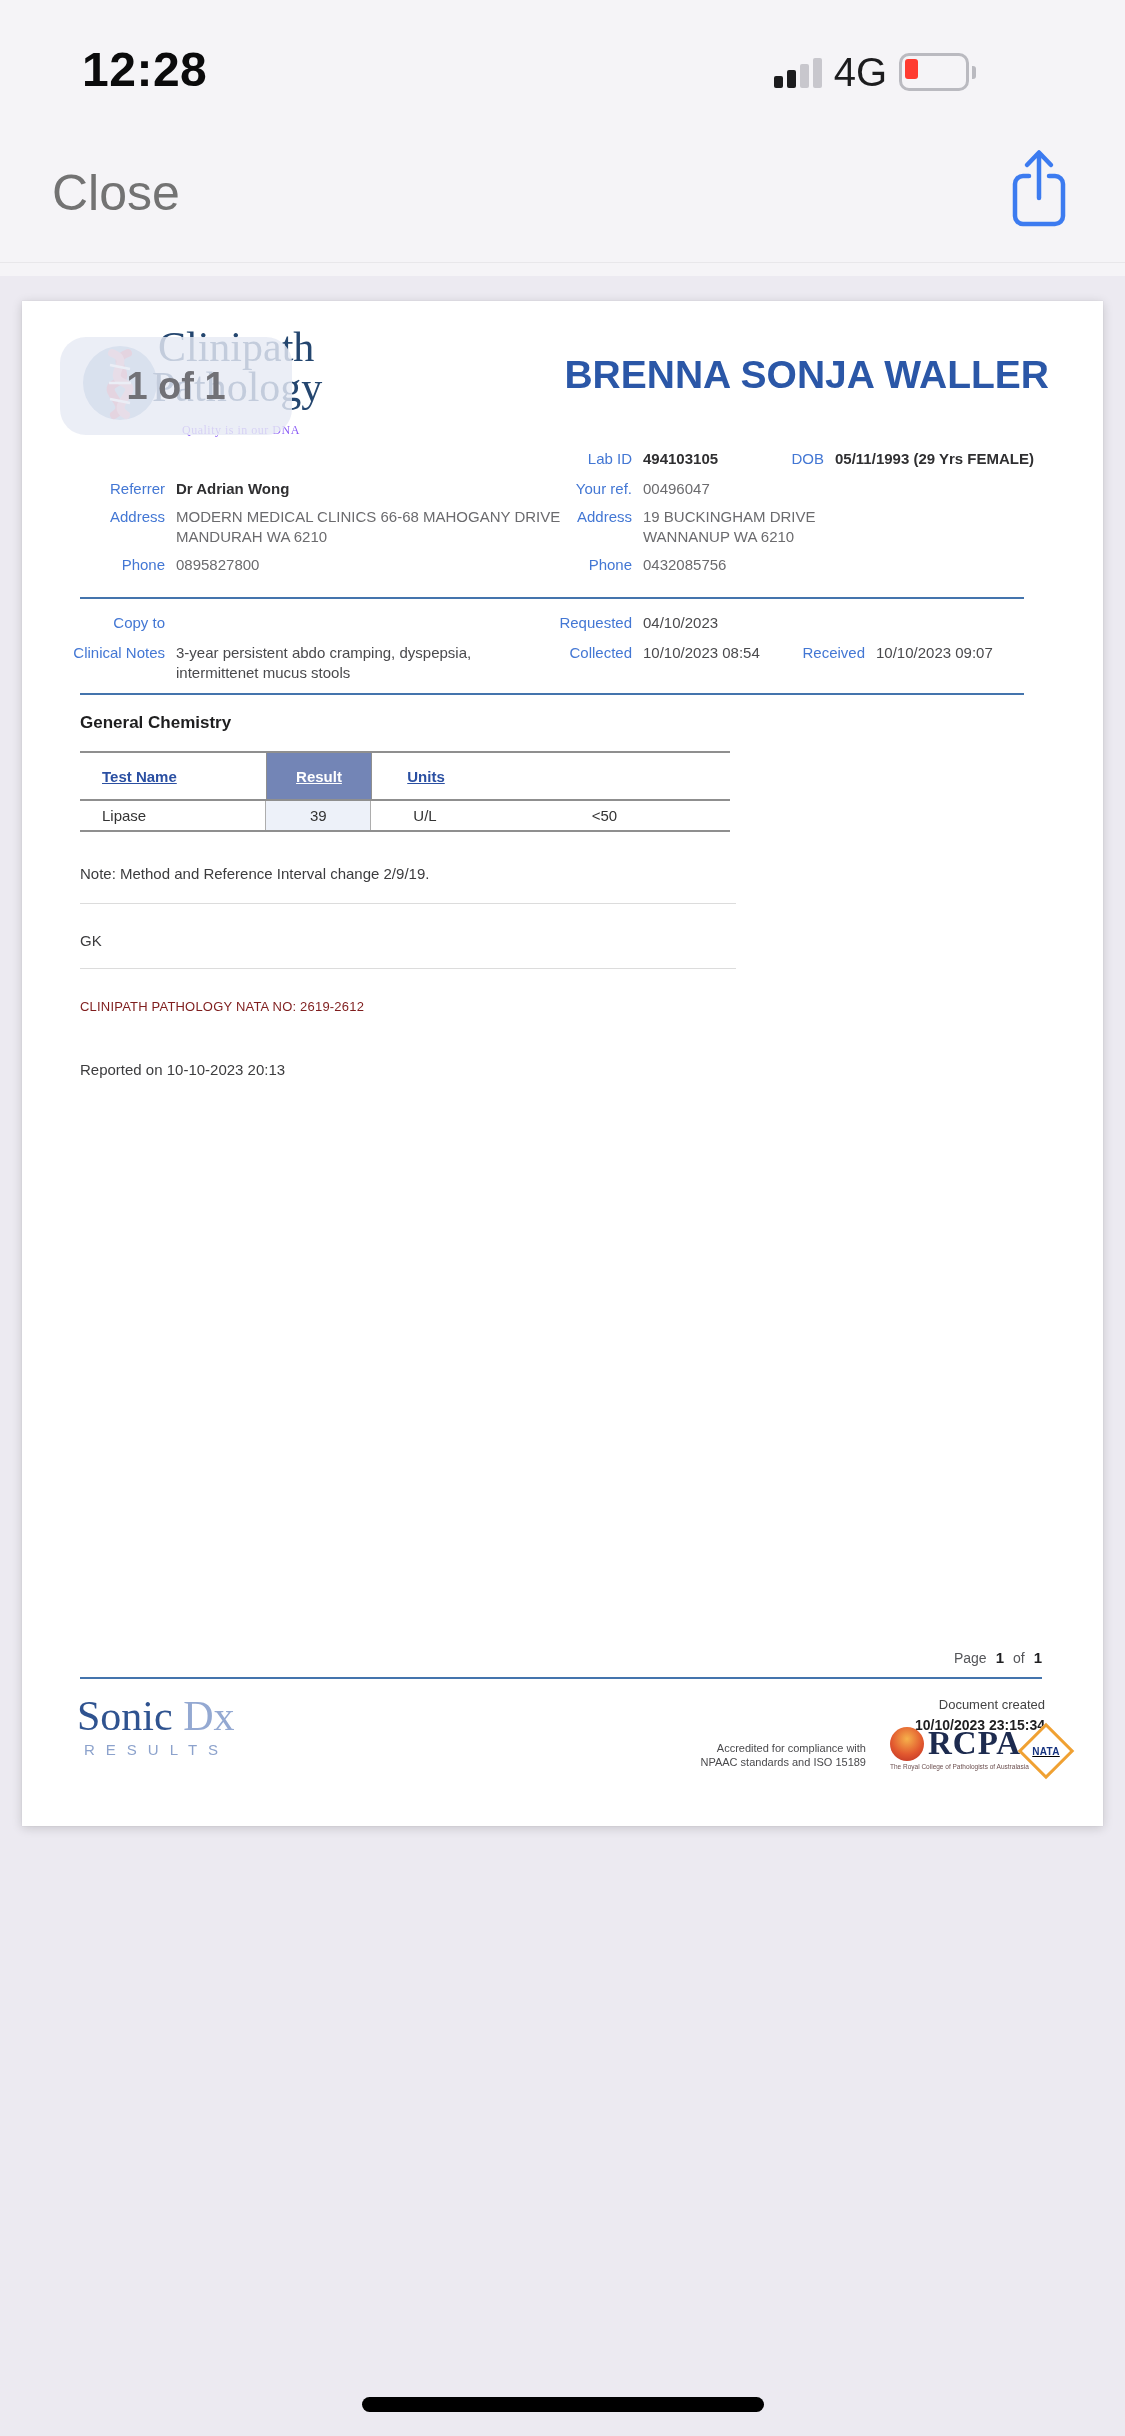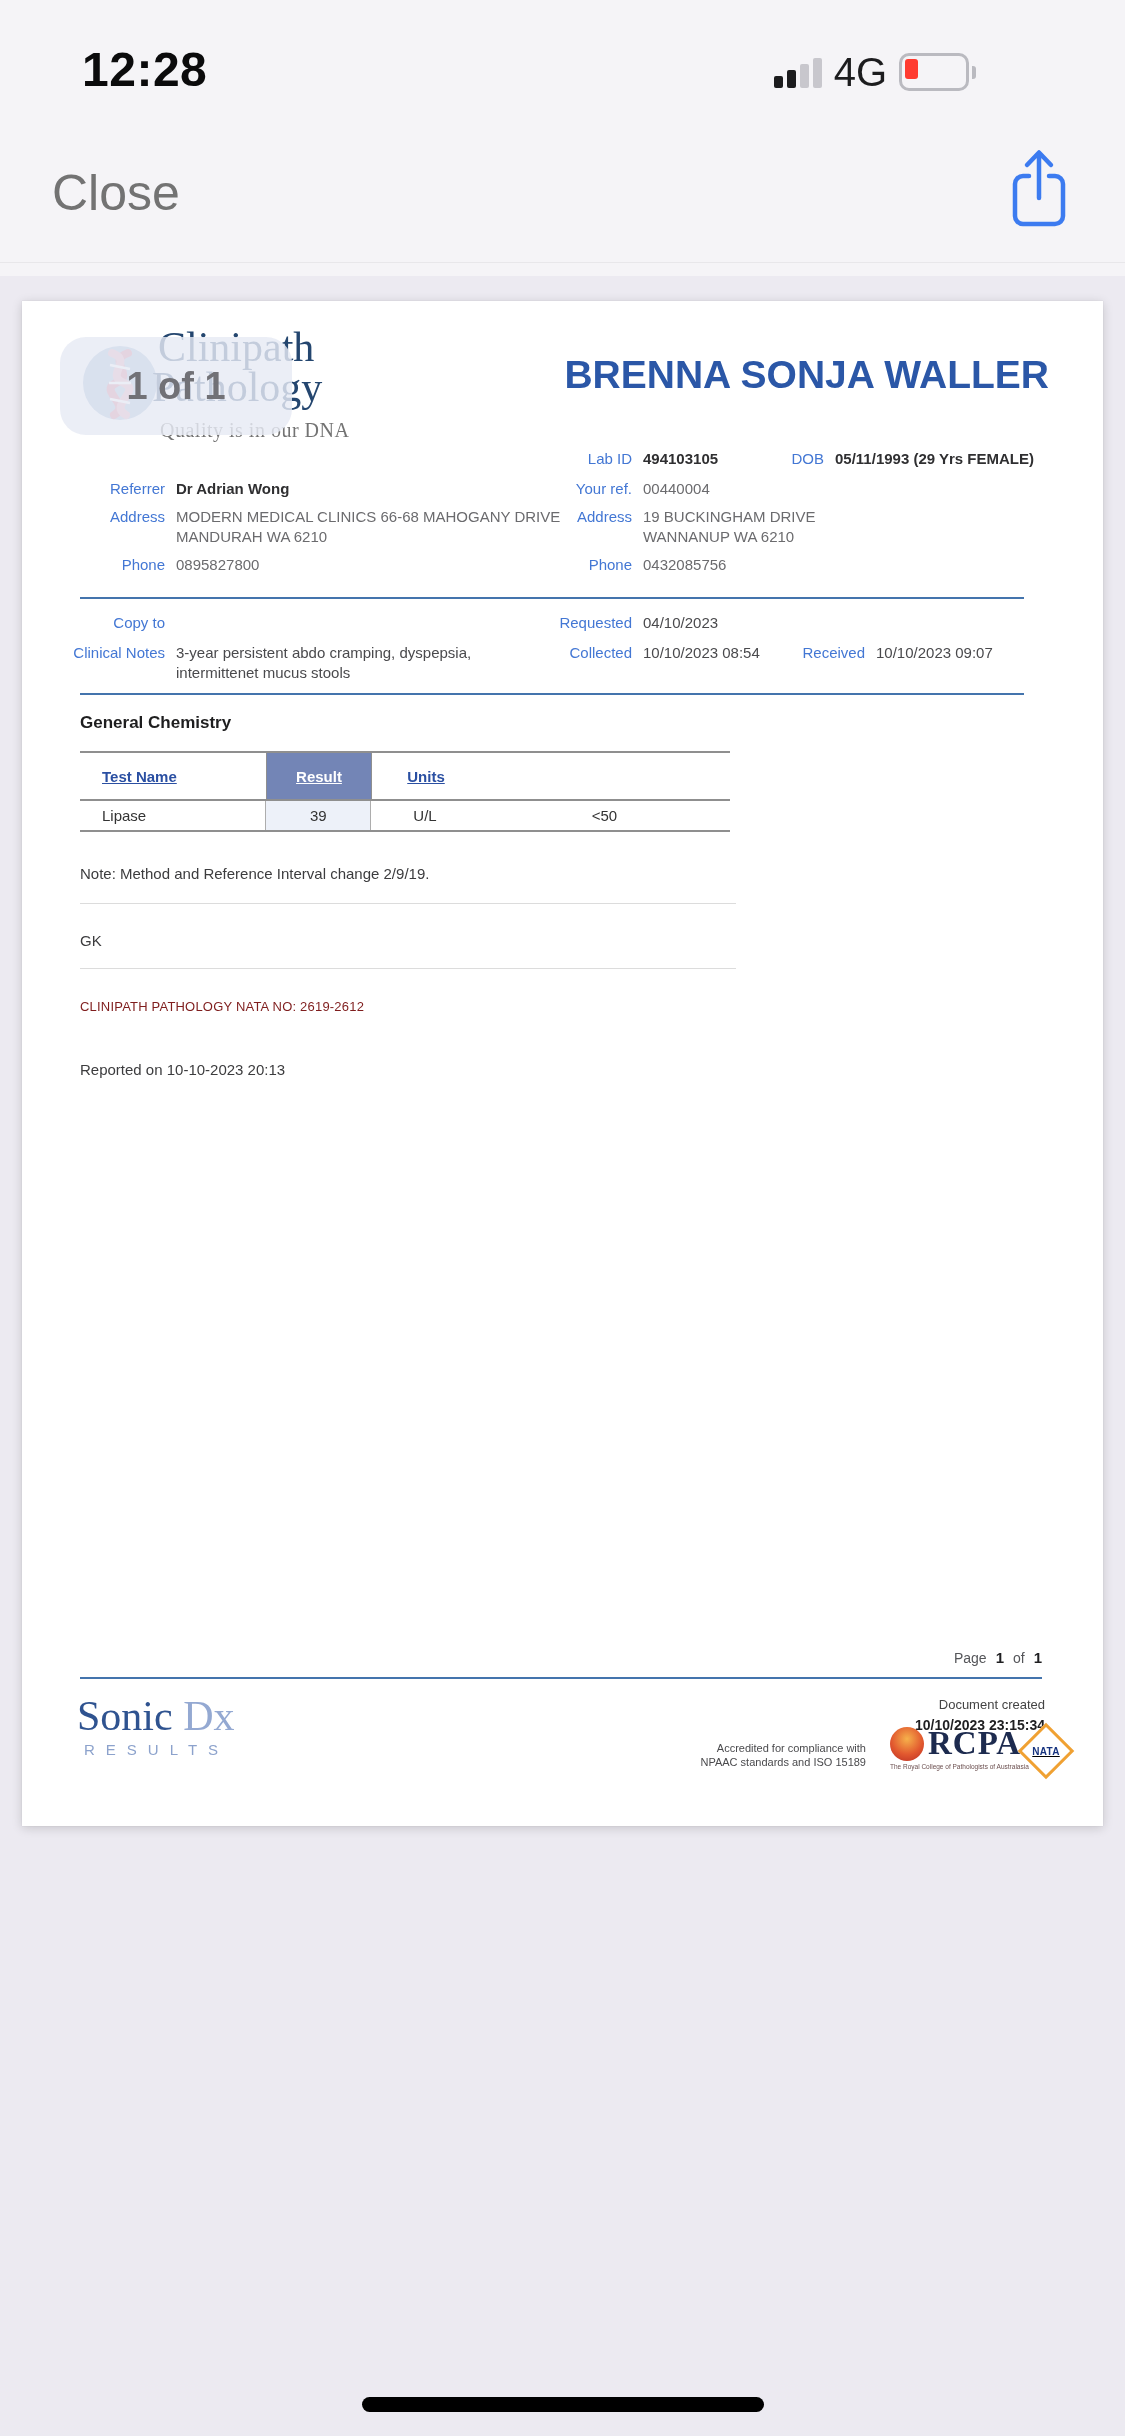--- a/index.html
+++ b/index.html
@@ -25,21 +25,21 @@
   .close-btn{position:absolute;left:52px;top:34px;font-size:50px;color:#737373;cursor:pointer;background:none;border:none;padding:0;font-family:inherit;}
   .share-btn{position:absolute;right:54px;top:16px;width:64px;height:84px;background:none;border:none;padding:0;cursor:pointer;}
   
   .viewer{position:absolute;top:276px;left:0;width:1125px;height:2174px;background:#eceaf1;}
   .card{position:absolute;top:25px;left:22px;width:1081px;height:1525px;background:#ffffff;
         box-shadow:0 2px 10px rgba(0,0,0,0.16), 0 0 1px rgba(0,0,0,0.12);}
   
   .logo-circle{position:absolute;left:60px;top:44px;width:76px;height:76px;}
   .logo-text{position:absolute;left:136px;top:26px;font-family:"Liberation Serif", serif;color:#24466f;line-height:40px;font-size:42px;}
   .logo-text .l2{margin-left:-6px;}
-  .logo-tagline{font-family:"Liberation Serif", serif;font-size:20px;color:#737373;margin-top:3px;margin-left:2px;letter-spacing:.5px;}
+  .logo-tagline{font-family:"Liberation Serif", serif;font-size:12px;color:#8b5cf6;margin-top:3px;margin-left:24px;letter-spacing:.5px;}
   .page-hud{position:absolute;left:38px;top:36px;width:232px;height:98px;border-radius:26px;
             background:rgba(231,234,244,0.82);display:flex;align-items:center;justify-content:center;
             font-size:38px;font-weight:700;color:#717176;}
   .patient-name{position:absolute;right:54px;top:52px;font-size:39px;font-weight:700;color:#2b57a7;letter-spacing:0px;white-space:nowrap;}
   
   .frow{position:absolute;display:flex;font-size:15px;line-height:20px;}
   .lbl{color:#4377d4;text-align:right;flex:none;margin-right:11px;}
   .w110{width:110px}.w115{width:115px}.w46{width:50px}.w88{width:88px}
   .val{color:#6b6b6e;}
   .val.dark{color:#2f2f31;font-weight:700;}
@@ -145,21 +145,21 @@
       <span class="lbl w46">DOB</span>
       <span class="val dark">05/11/1993 (29 Yrs FEMALE)</span>
     </div>
 
     <div class="frow" style="left:33px;top:178px;">
       <span class="lbl w110">Referrer</span>
       <span class="val dark">Dr Adrian Wong</span>
     </div>
     <div class="frow" style="left:495px;top:178px;">
       <span class="lbl w115">Your ref.</span>
-      <span class="val">00440004</span>
+      <span class="val">00496047</span>
     </div>
 
     <div class="frow" style="left:33px;top:206px;">
       <span class="lbl w110">Address</span>
       <span class="val">
         <div>MODERN MEDICAL CLINICS 66-68 MAHOGANY DRIVE</div>
         <div>MANDURAH WA 6210</div>
       </span>
     </div>
     <div class="frow" style="left:495px;top:206px;">

